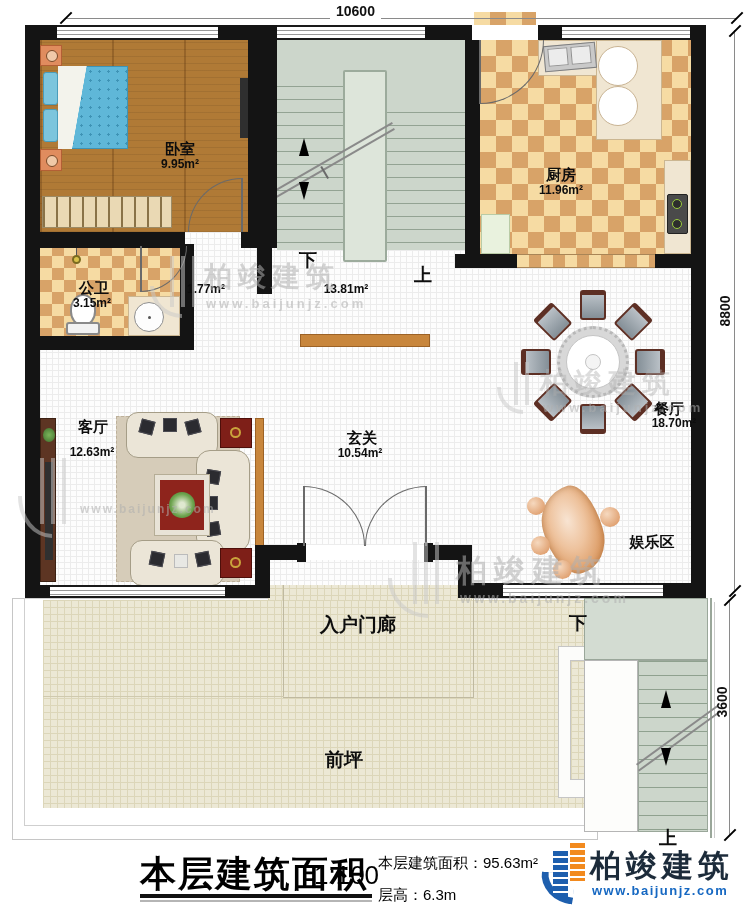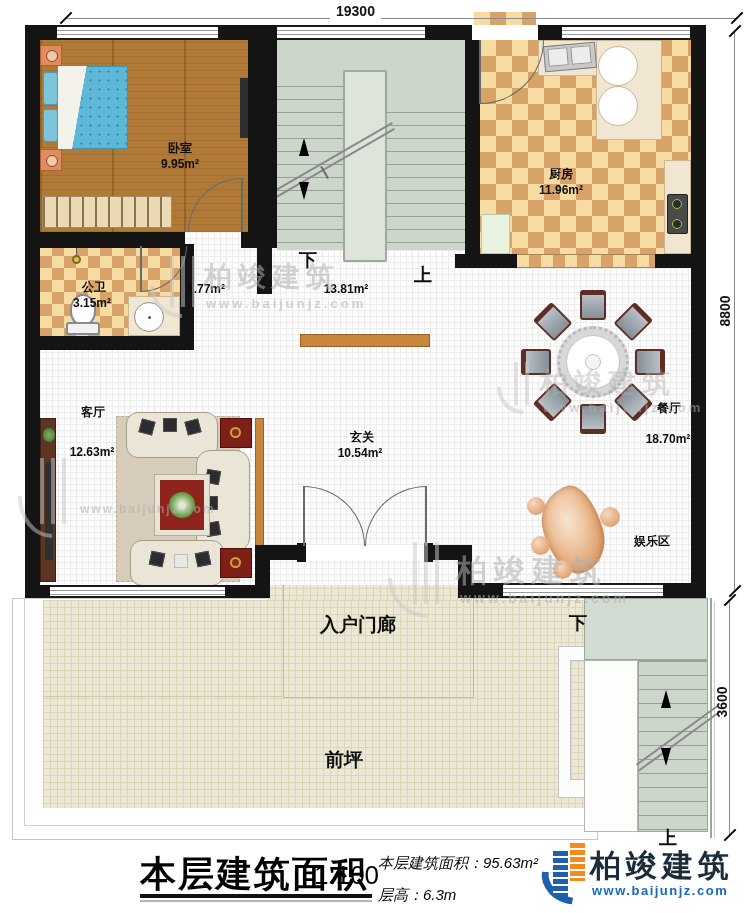--- a/index.html
+++ b/index.html
@@ -11,21 +11,21 @@
   .igrid{background-color:#fdfdfd;background-image:linear-gradient(#ececec 1px,transparent 1px),linear-gradient(90deg,#ececec 1px,transparent 1px);background-size:6px 6px;}
   .ygrid{background-color:#ece8d5;background-image:linear-gradient(#dcd6b9 1px,transparent 1px),linear-gradient(90deg,#dcd6b9 1px,transparent 1px);background-size:7px 7px;}
   .wood{background-color:#b07a36;background-image:repeating-linear-gradient(90deg,rgba(90,50,12,.30) 0 2px,transparent 2px 72px),repeating-linear-gradient(0deg,rgba(0,0,0,.08) 0 1px,transparent 1px 7px);}
   .checker{background-color:#f6dba3;background-image:linear-gradient(45deg,#d8a368 25%,transparent 25%,transparent 75%,#d8a368 75%),linear-gradient(45deg,#d8a368 25%,transparent 25%,transparent 75%,#d8a368 75%);background-position:0 0,16px 16px;background-size:32px 32px;}
   .checker-sm{background-color:#f6dba3;background-image:linear-gradient(45deg,#d8a368 25%,transparent 25%,transparent 75%,#d8a368 75%),linear-gradient(45deg,#d8a368 25%,transparent 25%,transparent 75%,#d8a368 75%);background-position:0 0,12px 12px;background-size:24px 24px;}
   .stairbg{background:#ccd6cb;}
   .steps{background-image:repeating-linear-gradient(180deg,#93a393 0 1px,transparent 1px 13px);}
   .win-h{background:#fff;border-top:2px solid #1a1a1a;border-bottom:2px solid #1a1a1a;background-image:repeating-linear-gradient(180deg,transparent 0 3px,#9a9a9a 3px 4px);box-sizing:border-box;}
   .marble{background:#f0e6d2;border:1px solid #cbb691;box-sizing:border-box;}
   
-  .rname{position:absolute;transform:translateX(-50%);font-weight:700;font-size:12px;color:#0d0d0d;white-space:nowrap;}
+  .rname{position:absolute;transform:translateX(-50%);font-weight:700;font-size:15px;color:#0d0d0d;white-space:nowrap;}
   .rarea{position:absolute;transform:translateX(-50%);font-weight:700;font-size:12px;color:#0d0d0d;white-space:nowrap;}
   .big{font-size:19px;font-family:Liberation Serif, serif;}
   .updown{position:absolute;transform:translateX(-50%);font-weight:700;font-size:18px;color:#0d0d0d;}
   .dim{position:absolute;font-weight:700;font-size:14px;color:#111;background:#fff;padding:0 6px;white-space:nowrap;}
   .dimline{position:absolute;background:#8a8a8a;}
   .tick{position:absolute;width:16px;height:2px;background:#000;transform:rotate(-45deg);}
   
   .arc{position:absolute;box-sizing:border-box;border:0 solid #6a6a6a;}
   
   .sofa{position:absolute;background:#ebe5d7;border:1px solid #a59d87;box-sizing:border-box;}
@@ -38,21 +38,21 @@
   .tri-down{position:absolute;width:0;height:0;border-left:5px solid transparent;border-right:5px solid transparent;border-top:18px solid #000;}
   .brk{position:absolute;height:1.5px;background:#8a8a8a;transform-origin:0 0;}
   
   .wm{position:absolute;color:rgba(175,175,175,.55);font-weight:700;white-space:nowrap;}
   .wm-ico{position:absolute;opacity:.5;}
   .wm-sw{position:absolute;left:0;bottom:0;width:66%;height:52%;border-left:4px solid #c9c9c9;border-bottom:4px solid #c9c9c9;border-bottom-left-radius:100%;box-sizing:border-box;}
   .wm-bars{position:absolute;right:6%;top:0;width:52%;height:82%;background:repeating-linear-gradient(90deg,#c9c9c9 0 4px,transparent 4px 11px);}
   
   .tb-title{position:absolute;left:140px;top:850px;font-size:36px;font-weight:600;color:#000;letter-spacing:2px;}
   .tb-scale{position:absolute;left:314px;top:860px;font-size:26px;color:#000;}
-  .tb-note{position:absolute;font-size:15px;color:#000;font-weight:500;font-style:italic;}
+  .tb-note{position:absolute;font-size:15px;color:#000;font-weight:500;}
   .logo-text{position:absolute;left:590px;top:845px;font-size:31px;font-weight:700;color:#1c2b3a;letter-spacing:5px;}
   .logo-site{position:absolute;left:592px;top:883px;font-size:13px;font-weight:700;color:#1668c2;letter-spacing:1.5px;}
 </style>
 </head>
 <body>
 
 <div class="plan">
 
   <div class="abs" style="left:12px;top:598px;width:584px;height:240px;border:1px solid #c6c6c6;"></div>
   <div class="abs" style="left:24px;top:598px;width:566px;height:226px;border:1px solid #cfcfcf;"></div>
@@ -209,21 +209,21 @@
   <div class="arc" style="left:480px;top:40px;width:64px;height:64px;border-bottom:1.5px solid #6a6a6a;border-right:1.5px solid #6a6a6a;border-bottom-right-radius:100%;"></div>
   <div class="abs" style="left:479px;top:40px;width:2px;height:64px;background:#6a6a6a;"></div>
   <div class="arc" style="left:303px;top:486px;width:62px;height:60px;border-top:1.5px solid #6a6a6a;border-right:1.5px solid #6a6a6a;border-top-right-radius:100%;"></div>
   <div class="abs" style="left:303px;top:486px;width:2px;height:60px;background:#6a6a6a;"></div>
   <div class="arc" style="left:365px;top:486px;width:62px;height:60px;border-top:1.5px solid #6a6a6a;border-left:1.5px solid #6a6a6a;border-top-left-radius:100%;"></div>
   <div class="abs" style="left:425px;top:486px;width:2px;height:60px;background:#6a6a6a;"></div>
 
   <div class="dimline" style="left:66px;top:18px;width:671px;height:1px;"></div>
   <div class="tick" style="left:58px;top:17px;"></div>
   <div class="tick" style="left:729px;top:17px;"></div>
-  <div class="dim" style="left:330px;top:3px;">19300</div>
+  <div class="dim" style="left:330px;top:3px;">10600</div>
 
   <div class="dimline" style="left:734px;top:30px;width:1px;height:562px;"></div>
   <div class="tick" style="left:727px;top:30px;"></div>
   <div class="tick" style="left:727px;top:590px;"></div>
   <div class="dim" style="left:703px;top:303px;transform:rotate(-90deg);background:transparent;">8800</div>
 
   <div class="dimline" style="left:729px;top:600px;width:1px;height:236px;"></div>
   <div class="tick" style="left:722px;top:599px;"></div>
   <div class="tick" style="left:722px;top:834px;"></div>
   <div class="dim" style="left:700px;top:694px;transform:rotate(-90deg);background:transparent;">3600</div>
@@ -231,26 +231,26 @@
   <div class="rname" style="left:180px;top:140px;">卧室</div>
   <div class="rarea" style="left:180px;top:157px;">9.95m²</div>
   <div class="rname" style="left:561px;top:166px;">厨房</div>
   <div class="rarea" style="left:561px;top:183px;">11.96m²</div>
   <div class="rname" style="left:94px;top:279px;">公卫</div>
   <div class="rarea" style="left:92px;top:296px;">3.15m²</div>
   <div class="updown" style="left:308px;top:248px;">下</div>
   <div class="rarea" style="left:206px;top:282px;">1.77m²</div>
   <div class="rarea" style="left:346px;top:282px;">13.81m²</div>
   <div class="updown" style="left:423px;top:263px;">上</div>
-  <div class="rname" style="left:93px;top:404px;">客厅</div>
+  <div class="rname" style="left:93px;top:418px;">客厅</div>
   <div class="rarea" style="left:92px;top:445px;">12.63m²</div>
   <div class="rname" style="left:362px;top:429px;">玄关</div>
   <div class="rarea" style="left:360px;top:446px;">10.54m²</div>
   <div class="rname" style="left:669px;top:400px;">餐厅</div>
-  <div class="rarea" style="left:668px;top:432px;">18.70m²</div>
+  <div class="rarea" style="left:668px;top:416px;padding-left:12px;">18.70m²</div>
   <div class="rname" style="left:652px;top:533px;">娱乐区</div>
   <div class="rname big" style="left:358px;top:612px;">入户门廊</div>
   <div class="rname big" style="left:344px;top:747px;">前坪</div>
   <div class="updown" style="left:578px;top:611px;">下</div>
   <div class="updown" style="left:668px;top:826px;">上</div>
 
   <div class="wm-ico" style="left:150px;top:256px;width:48px;height:62px;">
       <div class="wm-sw"></div>
       <div class="wm-bars"></div>
     </div>

